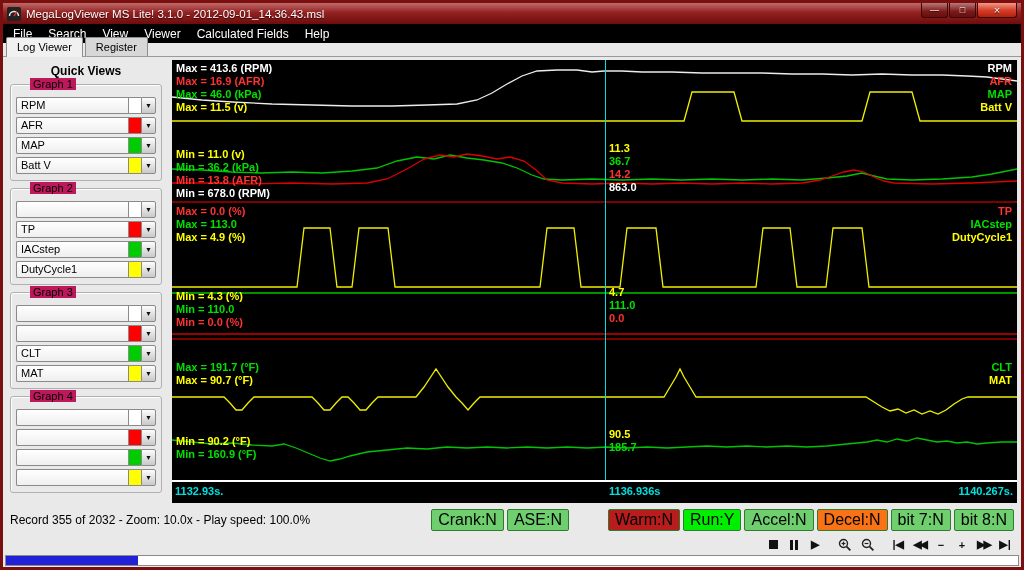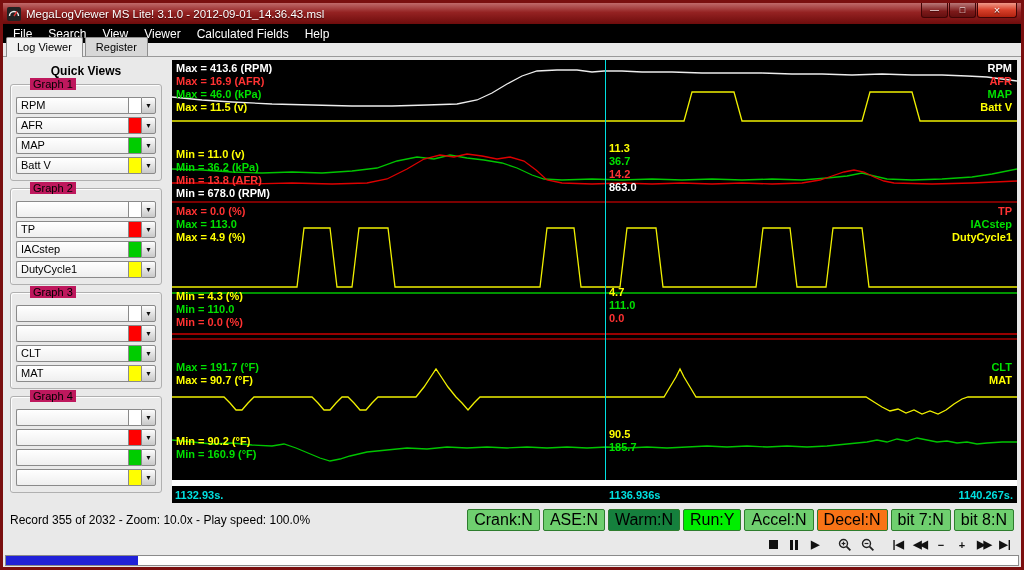--- a/index.html
+++ b/index.html
@@ -56,21 +56,21 @@
   .sig-arrow{
     width:15px;flex:none;display:flex;align-items:center;justify-content:center;
     background:linear-gradient(#fdfdfd,#c9c9c9);border:1px solid #8a8a8a;border-radius:0 2px 2px 0;
     font-size:7px;color:#111;
   }
   
   .plot{width:845px;flex:none;margin-left:6px;background:#000;position:relative;display:flex;flex-direction:column;}
   .panel{position:relative;flex:none;}
   .panel svg{position:absolute;left:0;top:0;width:100%;height:100%;display:block;}
   .sep{height:2px;flex:none;background:#7b0000;}
-  .axis{flex:1;position:relative;border-top:6px solid #ffffff;color:#00e0e0;font-size:11px;font-weight:bold;}
+  .axis{flex:1;position:relative;border-top:2px solid #ffffff;color:#00e0e0;font-size:11px;font-weight:bold;}
   .axis .t-left{position:absolute;left:3px;top:3px;}
   .axis .t-cursor{position:absolute;left:437px;top:3px;}
   .axis .t-right{position:absolute;right:4px;top:3px;}
   .cursor-line{position:absolute;left:433px;top:0;width:1px;height:420px;background:#00e0e0;z-index:5;}
   .stack{position:absolute;font-size:11px;font-weight:bold;line-height:13px;z-index:6;white-space:nowrap;}
   .tl{top:2px;left:4px;}
   .rr{top:2px;right:5px;text-align:right;}
   .bl1{bottom:1px;left:4px;}
   .cv1{left:437px;bottom:7px;}
   .bl2{bottom:9px;left:4px;}
@@ -332,21 +332,21 @@
         <span class="t-right">1140.267s.</span>
       </div>
     </div>
   </div>
 
   <div class="statusrow">
     <span>Record 355 of 2032 - Zoom: 10.0x - Play speed: 100.0%</span>
     <div class="indicators">
       <span class="ind" style="background: rgb(111, 207, 111);">Crank:N</span>
       <span class="ind" style="background: rgb(111, 207, 111);">ASE:N</span>
-      <span class="ind" style="background: #15803d;">Warm:N</span>
+      <span class="ind" style="background: #b91c1c; margin-left: 36px;">Warm:N</span>
       <span class="ind" style="background: rgb(0, 239, 0);">Run:Y</span>
       <span class="ind" style="background: rgb(111, 207, 111);">Accel:N</span>
       <span class="ind" style="background: #f97316;">Decel:N</span>
       <span class="ind" style="background: rgb(111, 207, 111);">bit 7:N</span>
       <span class="ind" style="background: rgb(111, 207, 111);">bit 8:N</span>
     </div>
   </div>
 
   <div class="controlsrow">
     <span class="ctl">

